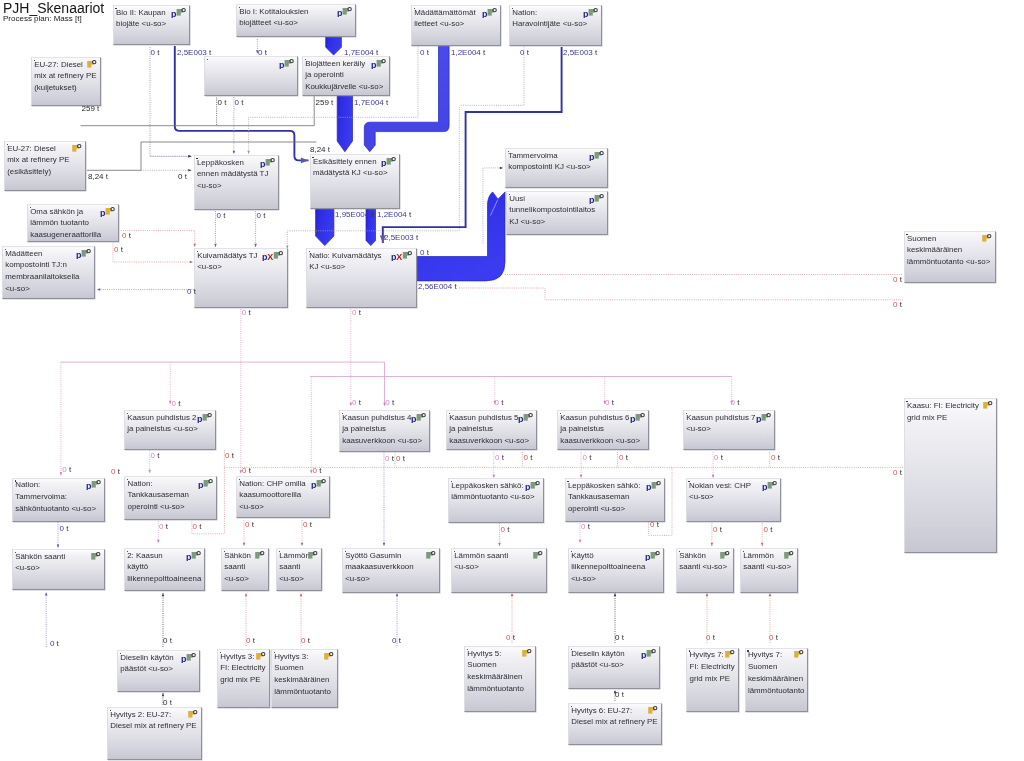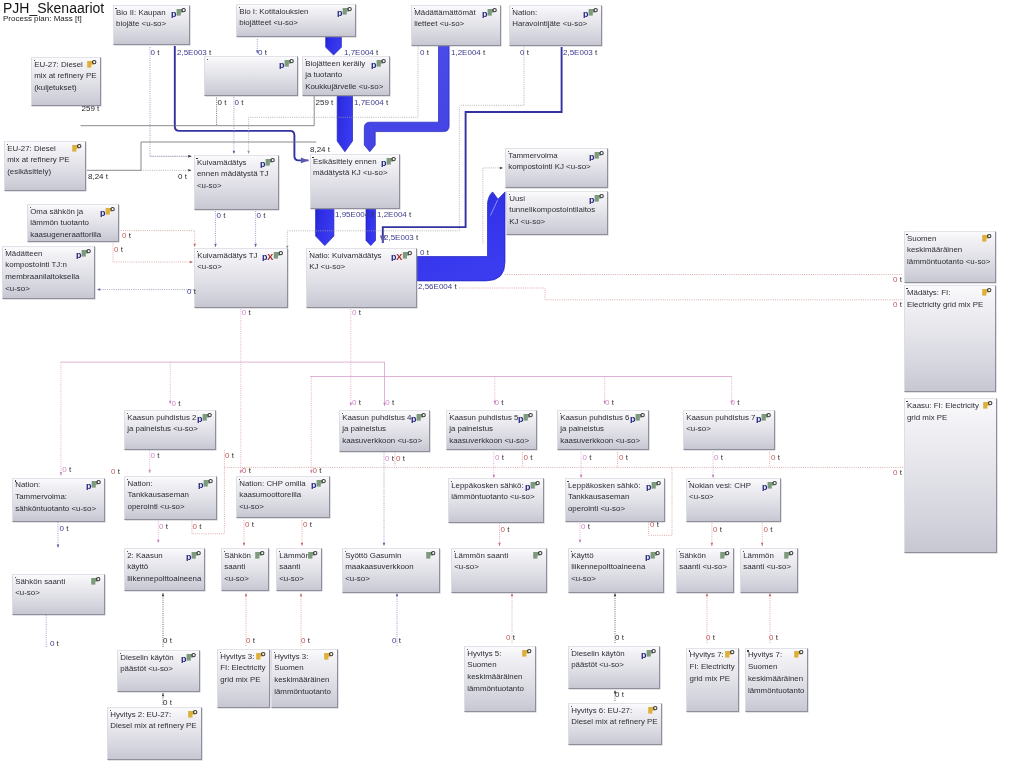--- a/index.html
+++ b/index.html
@@ -212,21 +212,21 @@
       <span class="ic"><svg viewBox="0 0 16 11" width="16" height="11">
           <text x="0" y="10.3" font-family="Liberation Sans, sans-serif" font-size="9" font-weight="bold" fill="#262682">p</text>
           <rect x="5.6" y="2" width="4.2" height="6.6" fill="#7d9a7d"></rect>
           <rect x="9.3" y="2" width="2.5" height="3.6" fill="#7d9a7d"></rect>
           <circle cx="12.6" cy="3.1" r="1.7" fill="none" stroke="#3b3b3b" stroke-width="1.05"></circle>
         </svg></span>
     </div>
 <div class="node" style="left:302px;top:56px;width:88px;height:40px">
       <span class="txt">
         <span class="ln">Biojätteen keräily</span>
-        <span class="ln">ja tuotanto</span>
+        <span class="ln">ja operointi</span>
         <span class="ln">Koukkujärvelle &lt;u-so&gt;</span>
       </span>
       <span class="ic"><svg viewBox="0 0 16 11" width="16" height="11">
           <text x="0" y="10.3" font-family="Liberation Sans, sans-serif" font-size="9" font-weight="bold" fill="#262682">p</text>
           <rect x="5.6" y="2" width="4.2" height="6.6" fill="#7d9a7d"></rect>
           <rect x="9.3" y="2" width="2.5" height="3.6" fill="#7d9a7d"></rect>
           <circle cx="12.6" cy="3.1" r="1.7" fill="none" stroke="#3b3b3b" stroke-width="1.05"></circle>
         </svg></span>
     </div>
 <div class="node" style="left:4px;top:141px;width:82px;height:50px">
@@ -236,21 +236,21 @@
         <span class="ln">(esikäsittely)</span>
       </span>
       <span class="ic"><svg viewBox="0 0 11 11" width="11" height="11">
           <rect x="0.2" y="2" width="4.2" height="6.6" fill="#ddb03c"></rect>
           <rect x="3.9" y="2" width="2.5" height="3.6" fill="#ddb03c"></rect>
           <circle cx="7.2" cy="3.1" r="1.7" fill="none" stroke="#3b3b3b" stroke-width="1.05"></circle>
         </svg></span>
     </div>
 <div class="node" style="left:193.8px;top:155.2px;width:85.6px;height:54.4px">
       <span class="txt">
-        <span class="ln">Kuivamädätys</span>
+        <span class="ln">Leppäkosken</span>
         <span class="ln">ennen mädätystä TJ</span>
         <span class="ln">&lt;u-so&gt;</span>
       </span>
       <span class="ic"><svg viewBox="0 0 16 11" width="16" height="11">
           <text x="0" y="10.3" font-family="Liberation Sans, sans-serif" font-size="9" font-weight="bold" fill="#262682">p</text>
           <rect x="5.6" y="2" width="4.2" height="6.6" fill="#7d9a7d"></rect>
           <rect x="9.3" y="2" width="2.5" height="3.6" fill="#7d9a7d"></rect>
           <circle cx="12.6" cy="3.1" r="1.7" fill="none" stroke="#3b3b3b" stroke-width="1.05"></circle>
         </svg></span>
     </div>
@@ -349,31 +349,20 @@
         <span class="ln">Suomen</span>
         <span class="ln">keskimääräinen</span>
         <span class="ln">lämmöntuotanto &lt;u-so&gt;</span>
       </span>
       <span class="ic"><svg viewBox="0 0 11 11" width="11" height="11">
           <rect x="0.2" y="2" width="4.2" height="6.6" fill="#ddb03c"></rect>
           <rect x="3.9" y="2" width="2.5" height="3.6" fill="#ddb03c"></rect>
           <circle cx="7.2" cy="3.1" r="1.7" fill="none" stroke="#3b3b3b" stroke-width="1.05"></circle>
         </svg></span>
     </div>
-<div class="node" style="left:903.8px;top:285.4px;width:92px;height:106.3px">
-      <span class="txt">
-        <span class="ln">Mädätys: FI:</span>
-        <span class="ln">Electricity grid mix PE</span>
-      </span>
-      <span class="ic"><svg viewBox="0 0 11 11" width="11" height="11">
-          <rect x="0.2" y="2" width="4.2" height="6.6" fill="#ddb03c"></rect>
-          <rect x="3.9" y="2" width="2.5" height="3.6" fill="#ddb03c"></rect>
-          <circle cx="7.2" cy="3.1" r="1.7" fill="none" stroke="#3b3b3b" stroke-width="1.05"></circle>
-        </svg></span>
-    </div>
 <div class="node" style="left:903.8px;top:398.4px;width:92.9px;height:155px">
       <span class="txt">
         <span class="ln">Kaasu: FI: Electricity</span>
         <span class="ln">grid mix PE</span>
       </span>
       <span class="ic"><svg viewBox="0 0 11 11" width="11" height="11">
           <rect x="0.2" y="2" width="4.2" height="6.6" fill="#ddb03c"></rect>
           <rect x="3.9" y="2" width="2.5" height="3.6" fill="#ddb03c"></rect>
           <circle cx="7.2" cy="3.1" r="1.7" fill="none" stroke="#3b3b3b" stroke-width="1.05"></circle>
         </svg></span>
@@ -510,21 +499,21 @@
         <span class="ln">Nokian vesi: CHP</span>
         <span class="ln">&lt;u-so&gt;</span>
       </span>
       <span class="ic"><svg viewBox="0 0 16 11" width="16" height="11">
           <text x="0" y="10.3" font-family="Liberation Sans, sans-serif" font-size="9" font-weight="bold" fill="#262682">p</text>
           <rect x="5.6" y="2" width="4.2" height="6.6" fill="#7d9a7d"></rect>
           <rect x="9.3" y="2" width="2.5" height="3.6" fill="#7d9a7d"></rect>
           <circle cx="12.6" cy="3.1" r="1.7" fill="none" stroke="#3b3b3b" stroke-width="1.05"></circle>
         </svg></span>
     </div>
-<div class="node" style="left:12px;top:574px;width:93px;height:41px">
+<div class="node" style="left:12px;top:549px;width:93px;height:41px">
       <span class="txt">
         <span class="ln">Sähkön saanti</span>
         <span class="ln">&lt;u-so&gt;</span>
       </span>
       <span class="ic"><svg viewBox="0 0 11 11" width="11" height="11">
           <rect x="0.2" y="2" width="4.2" height="6.6" fill="#7d9a7d"></rect>
           <rect x="3.9" y="2" width="2.5" height="3.6" fill="#7d9a7d"></rect>
           <circle cx="7.2" cy="3.1" r="1.7" fill="none" stroke="#3b3b3b" stroke-width="1.05"></circle>
         </svg></span>
     </div>

